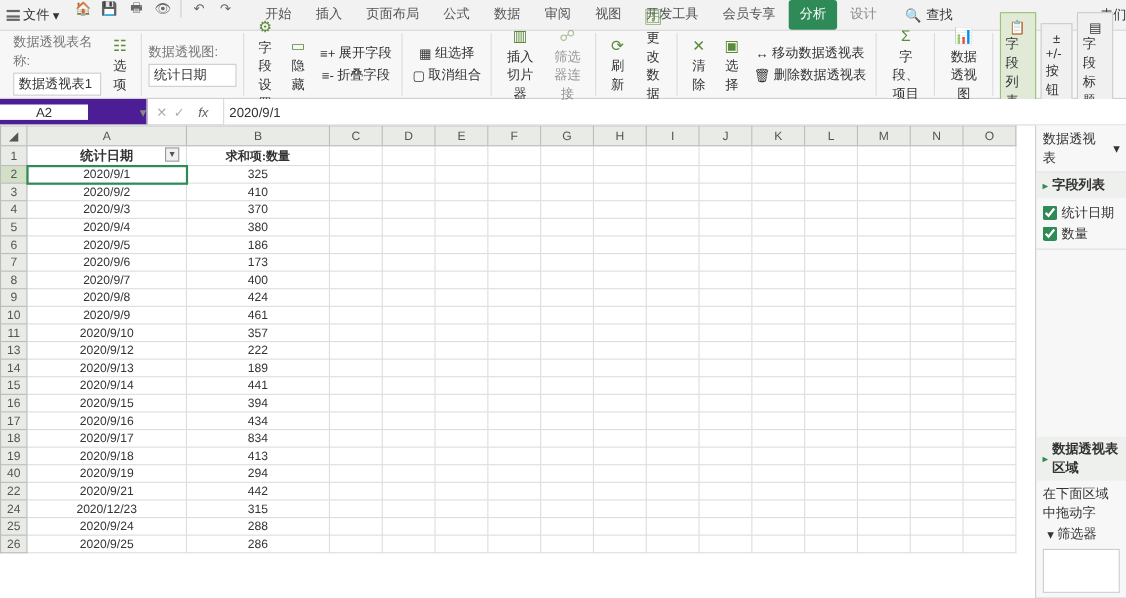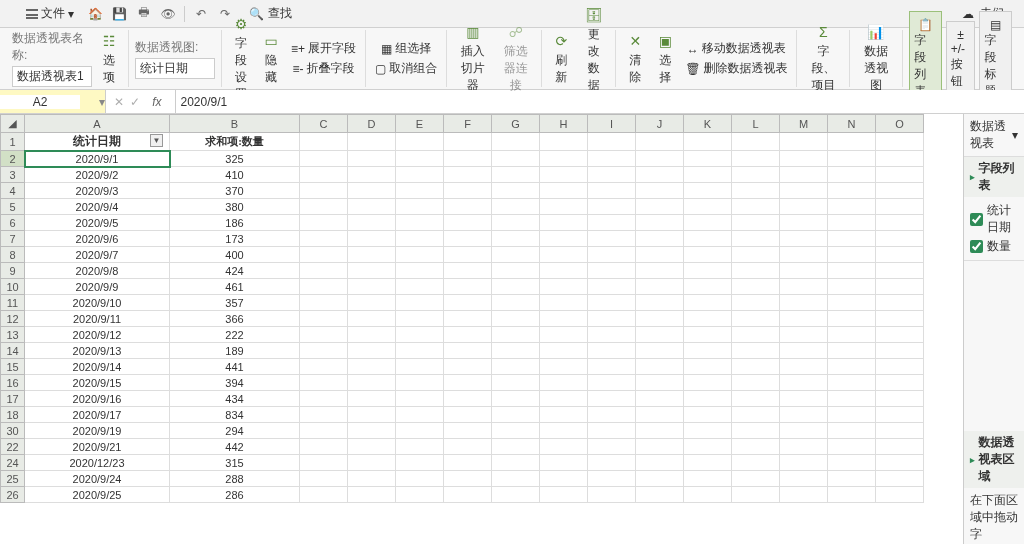--- a/index.html
+++ b/index.html
@@ -1,17 +1,17 @@
 <!DOCTYPE html>
 <html><head>
 <meta charset="utf-8">
 <style>
 *{box-sizing:border-box;margin:0;padding:0;font-family:"Microsoft YaHei",SimSun,Arial,sans-serif;font-size:12px;color:#333;user-select:none}
 body{background:#fff;overflow:hidden;width:1024px;height:544px;position:relative}
-.topbar{height:28px;background:#f2f2f2;border-bottom:1px solid #d0d0d0;display:flex;align-items:center;padding:0 20px;gap:8px}
+.topbar{height:28px;background:#f2f2f2;border-bottom:1px solid #d0d0d0;display:flex;padding:0 0;gap:8px}
 .menu-btn{display:flex;align-items:center;gap:3px;padding:2px 6px;cursor:pointer}
 .hamburger{display:inline-block;width:12px;height:10px;border-top:2px solid #666;border-bottom:2px solid #666;position:relative}
 .hamburger::after{content:"";position:absolute;left:0;right:0;top:3px;border-top:2px solid #666}
 .qa-icon{width:16px;height:16px;display:inline-flex;align-items:center;justify-content:center;color:#666;cursor:pointer}
 .toolbar-sep{width:1px;height:16px;background:#ccc}
 .tabs{display:flex;gap:2px;margin-left:10px}
 .tab{padding:4px 10px;cursor:pointer;color:#555}
 .tab.active{background:#2e8b57;color:#fff;border-radius:3px}
 .tab.sub{color:#888}
 .search-btn{display:flex;align-items:center;gap:4px;margin-left:8px;cursor:pointer}
@@ -23,41 +23,41 @@
 .rg-item{display:flex;flex-direction:column;align-items:center;gap:2px;padding:2px 4px;cursor:pointer;text-align:center;font-size:11px;color:#444}
 .rg-icon{width:18px;height:18px;display:flex;align-items:center;justify-content:center;color:#5a8a3a;font-size:14px}
 .rg-small{display:flex;align-items:center;gap:3px;font-size:11px;padding:1px 3px;cursor:pointer;white-space:nowrap}
 .toggle-btn{border:1px solid #ccc;padding:6px 4px;display:flex;flex-direction:column;align-items:center;cursor:pointer;font-size:11px;background:#f0f0f0}
 .toggle-btn.pressed{background:#e0ead6;border-color:#9bc07a}
 .info-box{display:flex;flex-direction:column;gap:2px;font-size:11px}
 .info-box .lbl{color:#777}
 .info-box .val{background:#fff;border:1px solid #ccc;padding:1px 4px;min-width:80px}
 
 .fx-row{height:24px;border-bottom:1px solid #d0d0d0;display:flex;align-items:center}
-.name-box{width:106px;border-right:1px solid #ccc;display:flex;align-items:center;justify-content:space-between;background:#fef9c3;height:100%}
+.name-box{width:134px;border-right:1px solid #ccc;display:flex;align-items:center;justify-content:space-between;background:#4c1d95;height:100%}
 .name-box input{border:none;outline:none;width:80px;text-align:center;font-size:12px}
 .fx-ctrl{display:flex;align-items:center;gap:6px;padding:0 8px;color:#888;border-right:1px solid #ccc;height:100%}
 .fx-label{font-style:italic;color:#666;padding:0 6px}
 .fx-input{flex:1;border:none;outline:none;padding:0 4px;height:100%}
 
 .grid-wrap{display:flex;position:absolute;top:114px;bottom:0;left:0;right:0}
 .sheet{flex:1;overflow:hidden;position:relative}
 table{border-collapse:collapse;table-layout:fixed}
 .col-head th{background:#e8ebe6;border:1px solid #bbb;font-weight:normal;color:#555;height:18px;font-size:11px}
 .row-head{background:#e8ebe6;border:1px solid #bbb;text-align:center;color:#555;width:24px;font-size:11px}
 td{border:1px solid #ddd;height:16px;font-size:11px;padding:0 4px;text-align:center;background:#fff}
 .sel-row .row-head{background:#d2e0c6}
 .corner{background:#e8ebe6;border:1px solid #bbb;width:24px}
 th.colA{width:145px}th.colB{width:130px}
 .hdr-cell{font-family:SimSun,serif;font-weight:bold;background:#fff}
 .pivot-hdr{display:flex;align-items:center;justify-content:center;position:relative}
 .dd-arrow{position:absolute;right:2px;top:1px;width:13px;height:13px;border:1px solid #999;background:#f0f0f0;display:flex;align-items:center;justify-content:center;font-size:8px;color:#555}
 td.active-cell{outline:2px solid #2e8b57;outline-offset:-1px;background:#fff}
 
-.side-panel{width:61px;border-left:1px solid #ccc;background:#f7f7f7;display:flex;flex-direction:column;font-size:11px;overflow:hidden}
+.side-panel{width:83px;border-left:1px solid #ccc;background:#f7f7f7;display:flex;flex-direction:column;font-size:11px;overflow:hidden}
 .sp-title{padding:4px 6px;border-bottom:1px solid #ddd;display:flex;align-items:center;gap:4px;color:#555}
 .sp-section{border-bottom:1px solid #ddd}
 .sp-head{background:#eef0ed;padding:3px 6px;font-weight:bold;color:#444;display:flex;align-items:center;gap:4px}
 .sp-head .tri{color:#2e8b57;font-size:9px}
 .sp-body{padding:4px 6px;color:#666}
 .chk{display:flex;align-items:center;gap:4px;padding:1px 0;cursor:pointer}
 .chk input{accent-color:#2e8b57}
 .drop-zone{background:#fff;border:1px solid #ccc;min-height:40px;margin-top:3px}
 .zone-lbl{color:#888;padding:2px 4px;display:flex;align-items:center;gap:3px}
 </style>
@@ -70,20 +70,33 @@
     <span>文件</span>
     <span>▾</span>
   </div>
   <span class="qa-icon">🏠</span>
   <span class="qa-icon">💾</span>
   <span class="qa-icon">🖶</span>
   <span class="qa-icon">👁</span>
   <span class="toolbar-sep"></span>
   <span class="qa-icon">↶</span>
   <span class="qa-icon">↷</span>
+  <div class="tabs">
+    <div class="tab">开始</div>
+    <div class="tab">插入</div>
+    <div class="tab">页面布局</div>
+    <div class="tab">公式</div>
+    <div class="tab">数据</div>
+    <div class="tab">审阅</div>
+    <div class="tab">视图</div>
+    <div class="tab">开发工具</div>
+    <div class="tab">会员专享</div>
+    <div class="tab active">分析</div>
+    <div class="tab sub">设计</div>
+  </div>
   <div class="search-btn">
     <span>🔍</span>
     <span>查找</span>
   </div>
   <div class="cloud">
     <span>☁</span>
     <span>未们</span>
   </div>
 </div>
 
@@ -436,38 +449,20 @@
             <td></td>
             <td></td>
             <td></td>
             <td></td>
             <td></td>
             <td></td>
             <td></td>
             <td></td>
           </tr>
           <tr>
-            <td class="row-head">12</td>
-            <td>2020/9/11</td>
-            <td>366</td>
-            <td></td>
-            <td></td>
-            <td></td>
-            <td></td>
-            <td></td>
-            <td></td>
-            <td></td>
-            <td></td>
-            <td></td>
-            <td></td>
-            <td></td>
-            <td></td>
-            <td></td>
-          </tr>
-          <tr>
             <td class="row-head">13</td>
             <td>2020/9/12</td>
             <td>222</td>
             <td></td>
             <td></td>
             <td></td>
             <td></td>
             <td></td>
             <td></td>
             <td></td>
@@ -562,21 +557,39 @@
             <td></td>
             <td></td>
             <td></td>
             <td></td>
             <td></td>
             <td></td>
             <td></td>
             <td></td>
           </tr>
           <tr>
-            <td class="row-head">30</td>
+            <td class="row-head">19</td>
+            <td>2020/9/18</td>
+            <td>413</td>
+            <td></td>
+            <td></td>
+            <td></td>
+            <td></td>
+            <td></td>
+            <td></td>
+            <td></td>
+            <td></td>
+            <td></td>
+            <td></td>
+            <td></td>
+            <td></td>
+            <td></td>
+          </tr>
+          <tr>
+            <td class="row-head">40</td>
             <td>2020/9/19</td>
             <td>294</td>
             <td></td>
             <td></td>
             <td></td>
             <td></td>
             <td></td>
             <td></td>
             <td></td>
             <td></td>

